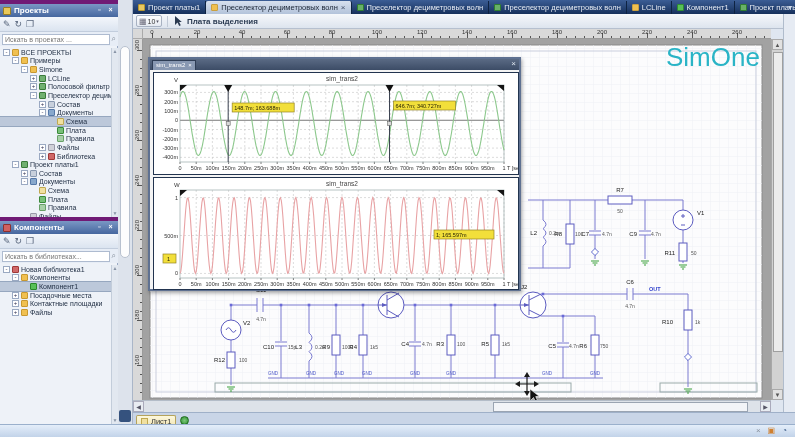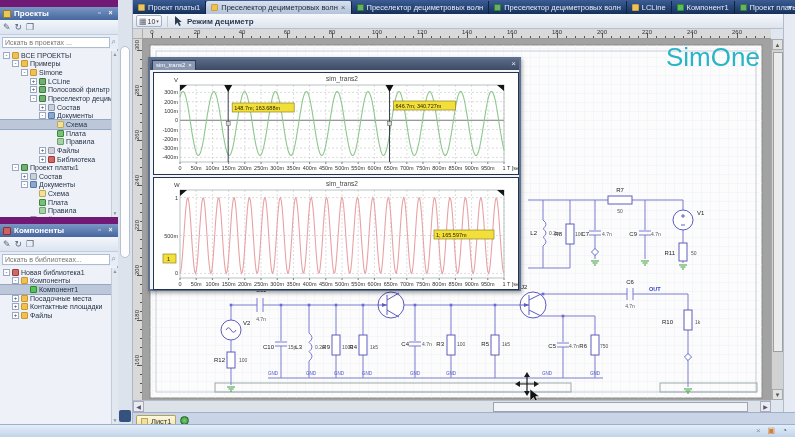--- a/index.html
+++ b/index.html
@@ -1,21 +1,21 @@
 <!DOCTYPE html>
 <html><head>
 <meta charset="utf-8">
 <style>
   html,body{margin:0;padding:0;background:#888;}
   *{box-sizing:border-box;font-family:"Liberation Sans",sans-serif;}
   #app{position:relative;width:795px;height:437px;background:#dfe6f0;overflow:hidden;}
 
   
   #sidebar{position:absolute;left:0;top:0;width:118px;height:424px;background:#eef2f8;border-right:1px solid #9aaac4;}
-  .panel{position:absolute;left:0;width:118px;overflow:hidden;border-top:7px solid #701a75;}
+  .panel{position:absolute;left:0;width:118px;overflow:hidden;border-top:4px solid #701a75;}
   .panel-h{height:13px;background:linear-gradient(#7a97c4,#46679f);color:#fff;font-size:8px;font-weight:bold;line-height:12px;padding:0 3px;display:flex;align-items:center;}
   .panel-h .ph-ic{width:8px;height:8px;margin-right:3px;border-radius:1px;}
   .ph-proj{background:#e8c85a;border:1px solid #9a7d20;}
   .ph-lib{background:#d06060;border:1px solid #8d2f2f;}
   .panel-h .sp{flex:1;}
   .panel-h .hb{width:9px;height:9px;font-size:7px;line-height:8px;text-align:center;color:#fff;margin-left:2px;cursor:default;}
   .ptools{height:15px;background:linear-gradient(#f3f6fb,#dbe4f0);border-bottom:1px solid #c2cddd;display:flex;align-items:center;padding:0 3px;gap:4px;}
   .ptools .tic{font-size:9px;color:#55637a;line-height:12px;}
   .psearch{height:14px;padding:1px 2px;background:#e7edf6;display:flex;align-items:center;}
   .psearch input{flex:1;height:11px;font-size:7px;border:1px solid #aebbd0;background:#fff;padding:0 2px;color:#334;}
@@ -348,21 +348,21 @@
     <div id="edit-toolbar">
       <div id="grid-btn">
         <span class="g">▦</span>
         <span>10</span>
         <span style="font-size:5px;color:#556;">▾</span>
       </div>
       <div class="tsep"></div>
       <svg width="9" height="12">
           <path d="M2,1 L2,10 L4.5,7.6 L6.2,11 L7.8,10.2 L6.1,6.9 L8.8,6.9 Z" fill="#2b3b52"></path>
         </svg>
-      <span id="mode-label">Режим дециметр</span>
+      <span id="mode-label">Плата выделения</span>
     </div>
 
     <div id="ruler-corner"></div>
     <div id="h-ruler">
         <div class="htick big" style="left: 9px;"></div>
         <span class="hnum" style="left: 9px;">0</span>
         <div class="htick" style="left: 18px;"></div>
         <div class="htick" style="left: 27px;"></div>
         <div class="htick" style="left: 36px;"></div>
         <div class="htick" style="left: 45px;"></div>

